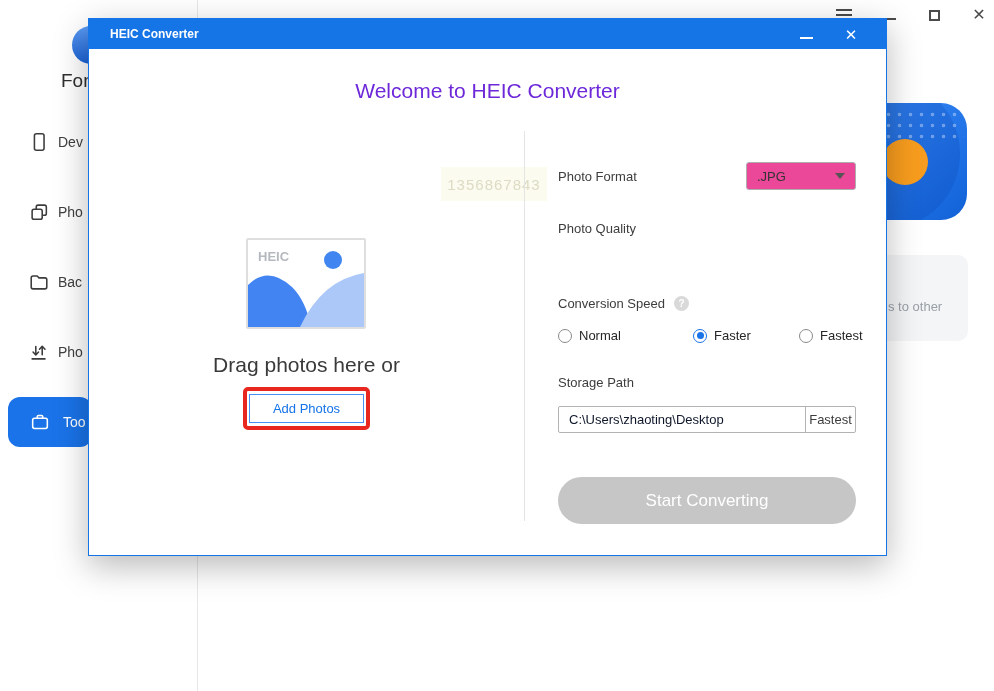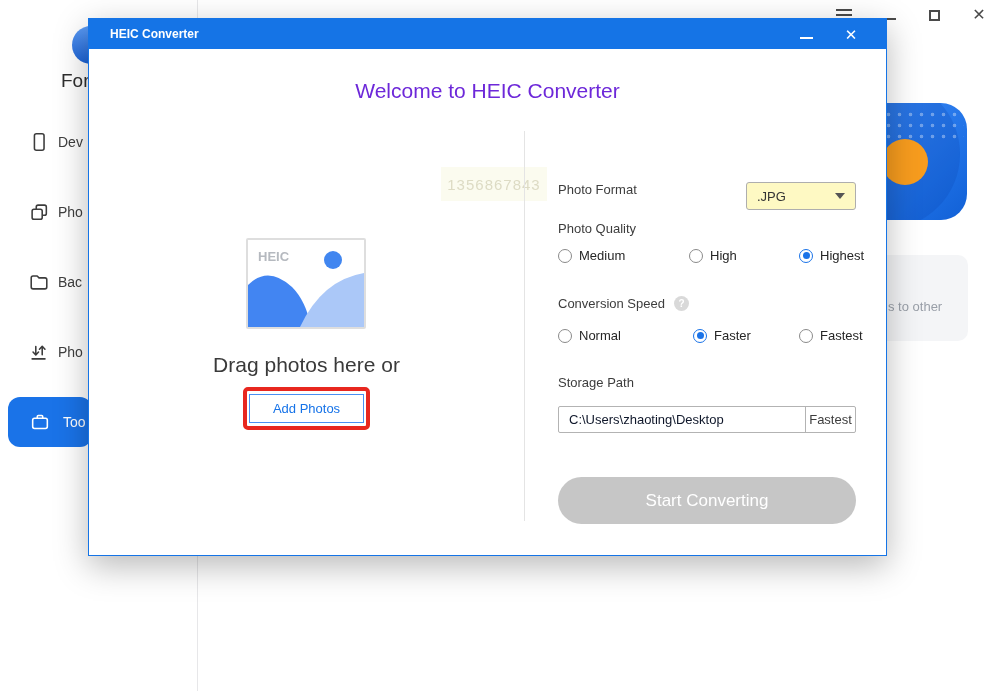--- a/index.html
+++ b/index.html
@@ -69,23 +69,23 @@
   .drag-text { position:absolute; left:0; top:334px; width:435px; text-align:center; font-size:21px; color:#3a3a3a; }
   .red-box { position:absolute; left:154px; top:368px; width:127px; height:43px;
     border:4px solid #e8271f; border-radius:5px; z-index:4; }
   .add-btn { position:absolute; left:160px; top:375px; width:115px; height:29px; z-index:5;
     background:#fff; border:1px solid #4a90f3; color:#1673e8; font-size:13px;
     display:flex; align-items:center; justify-content:center; cursor:pointer; }
 
   
   .opt-label { font-size:13px; color:#3d3d3d; }
   .format-row { position:absolute; left:469px; top:143px; width:298px; height:28px;
-    display:flex; justify-content:space-between;margin-top:20px; }
+    display:flex; align-items:center; justify-content:space-between; }
   .dropdown { width:110px; height:28px; border:1px solid #aeaeae; border-radius:3px;
-    display:flex; align-items:center; padding:0 10px; background:#fef9c3; cursor:pointer; }
+    display:flex; align-items:center; padding:0 10px; background:#ec4899; cursor:pointer; }
   .dropdown .dd-value { font-size:13px; color:#333; }
   .dd-caret { margin-left:auto; width:0; height:0; border-left:5px solid transparent;
     border-right:5px solid transparent; border-top:6px solid #555; }
 
   .quality-label { position:absolute; left:469px; top:202px; }
   .radio-row { position:absolute; left:469px; width:310px; height:16px; }
   .radio-row.q { top:229px; } .radio-row.s { top:309px; }
   .radio-item { position:absolute; top:0; display:flex; align-items:center; gap:7px; cursor:pointer; }
   .radio-circle { width:14px; height:14px; border:1px solid #8a8a8a; border-radius:50%;
     background:#fff; position:relative; flex:0 0 auto; }
@@ -219,34 +219,20 @@
 
   <div class="format-row">
     <span class="opt-label">Photo Format</span>
     <div class="dropdown">
       <span class="dd-value">.JPG</span>
       <span class="dd-caret"></span>
     </div>
   </div>
 
   <div class="opt-label quality-label">Photo Quality</div>
-  <div class="radio-row q">
-    <span class="radio-item" style="left:0;">
-      <span class="radio-circle"></span>
-      <span class="radio-text">Medium</span>
-    </span>
-    <span class="radio-item" style="left:131px;">
-      <span class="radio-circle"></span>
-      <span class="radio-text">High</span>
-    </span>
-    <span class="radio-item" style="left:241px;">
-      <span class="radio-circle checked"></span>
-      <span class="radio-text">Highest</span>
-    </span>
-  </div>
 
   <div class="speed-label-row">
     <span class="opt-label">Conversion Speed</span>
     <span class="help-icon">?</span>
   </div>
   <div class="radio-row s">
     <span class="radio-item" style="left:0;">
       <span class="radio-circle"></span>
       <span class="radio-text">Normal</span>
     </span>

